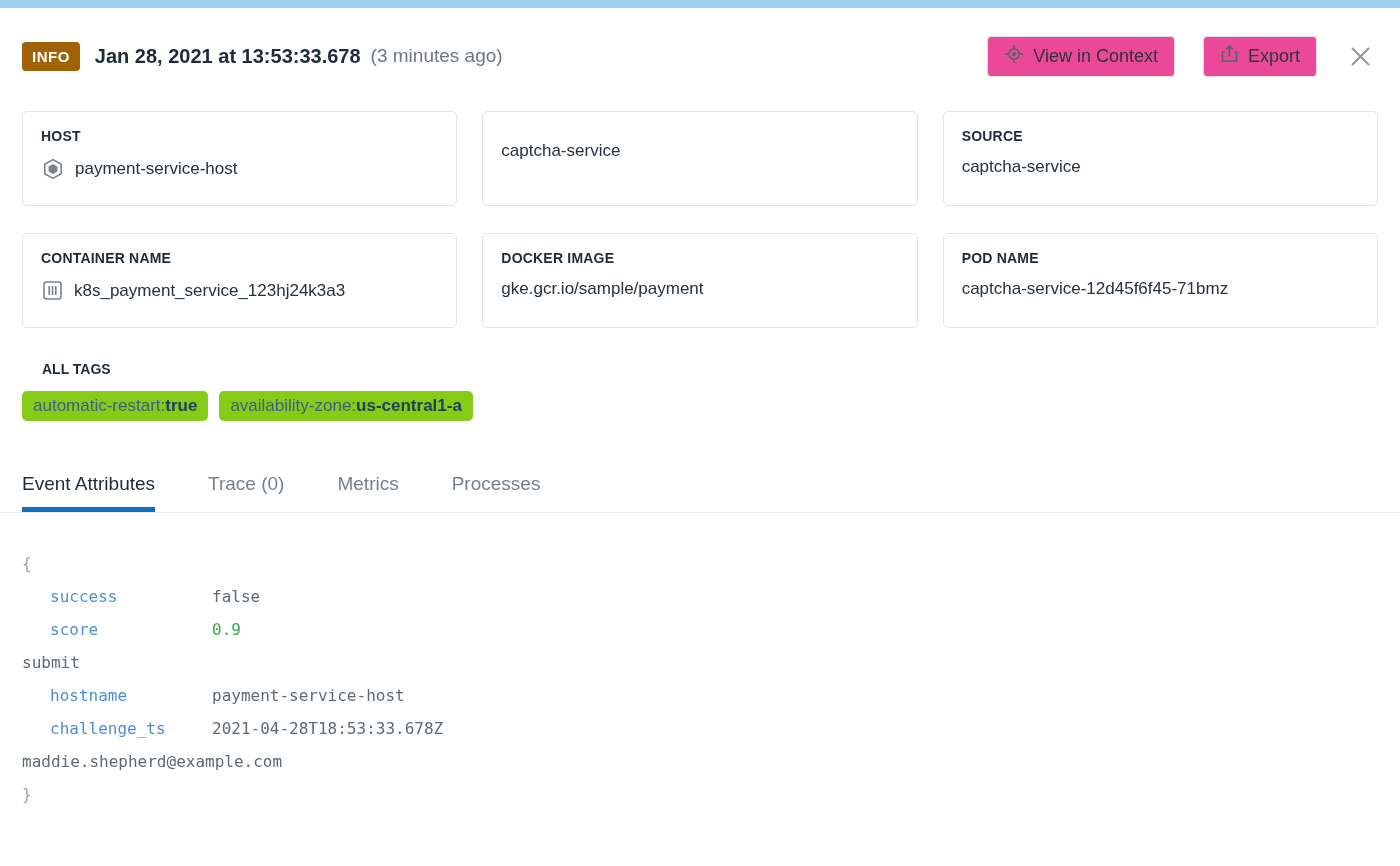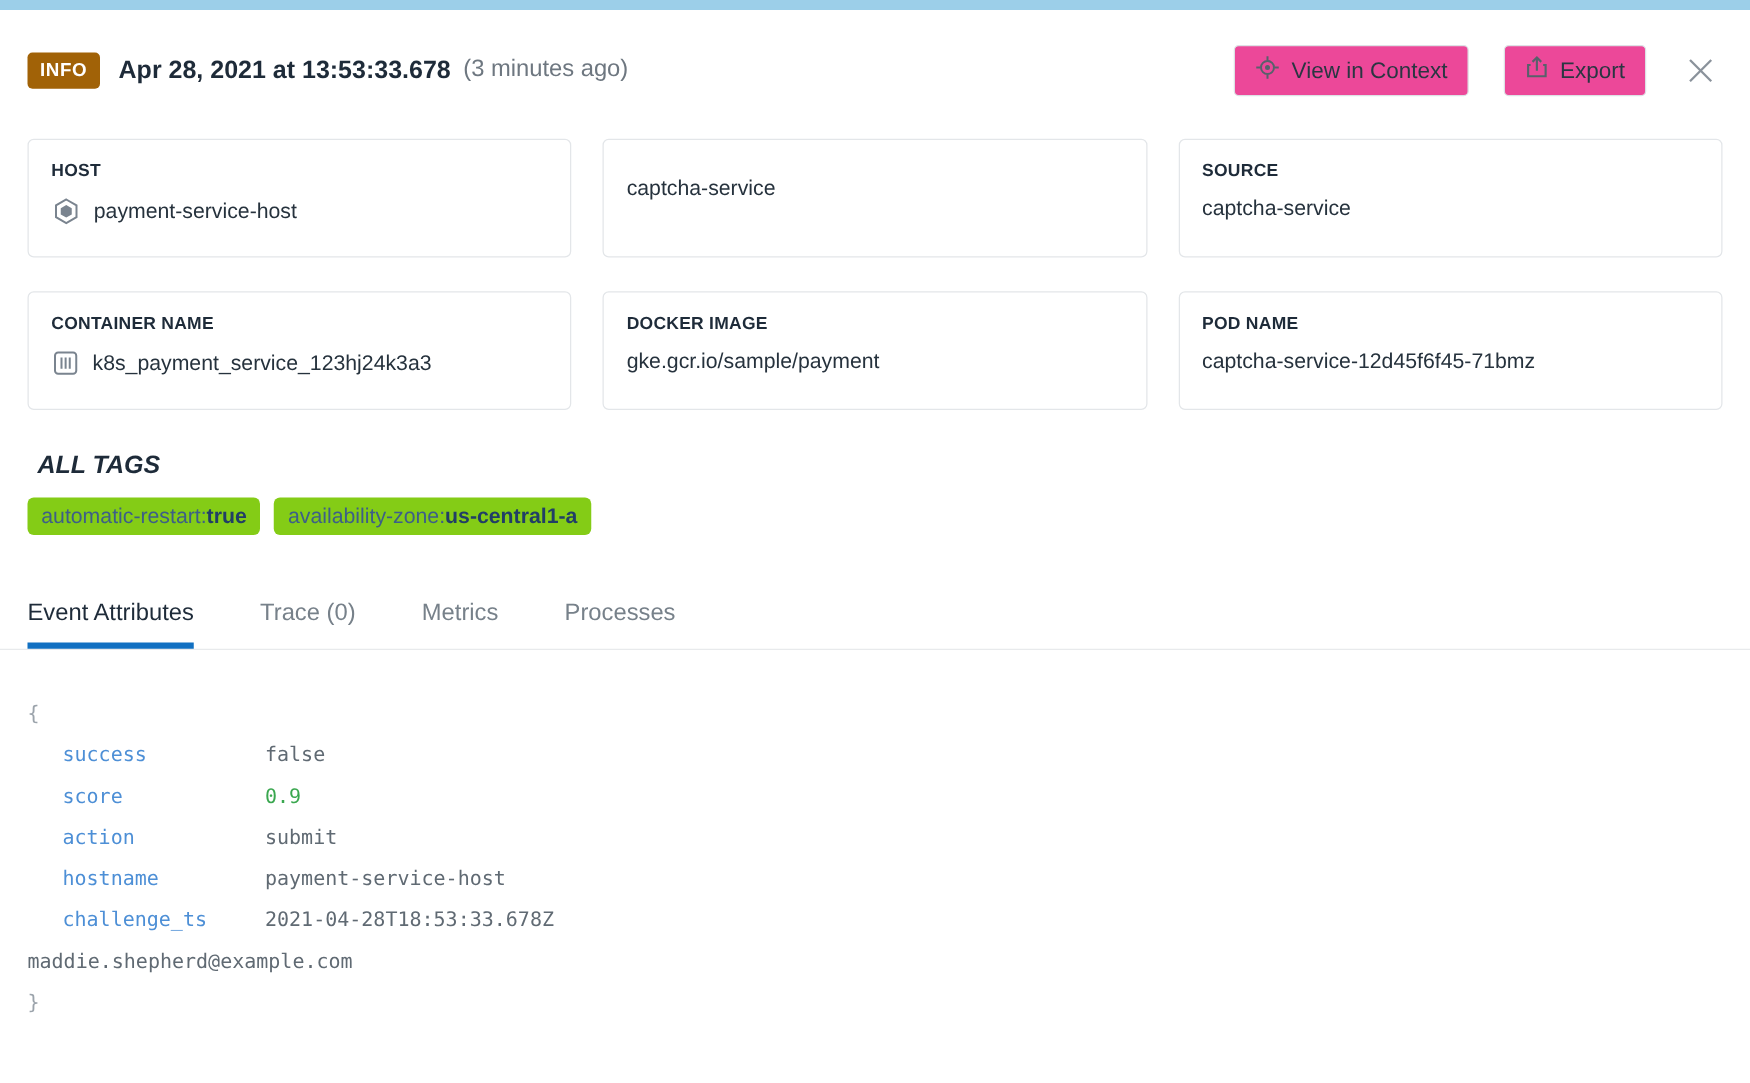--- a/index.html
+++ b/index.html
@@ -70,23 +70,22 @@
   .card-value-row {
     display: flex; align-items: center; gap: 10px;
     margin-top: 13px;
     font-size: 17px; color: #26323d;
     white-space: nowrap; overflow: hidden;
   }
   .card-icon { flex: 0 0 auto; display: flex; align-items: center; }
   
   .all-tags { margin: 33px 22px 0 22px; }
   .all-tags-label {
-    font-size: 20px; font-weight: bold; color: #1e2b39;
-    margin-left: 8px;
-    font-style: italic;
+    font-size: 14px; font-weight: bold; color: #1e2b39;
+    margin-left: 20px;
   }
   .tags-row { display: flex; gap: 11px; margin-top: 14px; }
   .tag-pill {
     background: #84cc16; border-radius: 5px;
     padding: 5px 11px; font-size: 17px;
     cursor: pointer; white-space: nowrap;
   }
   .tag-key { color: #3d5f88; }
   .tag-value { color: #213e66; font-weight: bold; }
   
@@ -126,21 +125,21 @@
   .json-value { color: #606a73; }
   .json-value.green { color: #3aa74f; }
 </style>
 </head>
 <body>
 
 <div class="top-strip"></div>
 
 <div class="header">
   <span class="badge-info">INFO</span>
-  <span class="timestamp">Apr 28, 2021 at 13:53:33.678</span>
+  <span class="timestamp">Jan 28, 2021 at 13:53:33.678</span>
   <span class="relative-time">(3 minutes ago)</span>
   <span class="header-spacer"></span>
 
   <button class="hbtn">
     <span class="btn-icon">
       <svg width="20" height="20" viewBox="0 0 20 20" fill="none" stroke="#57616b" stroke-width="1.6">
         <circle cx="10" cy="10" r="5.2"></circle>
         <circle cx="10" cy="10" r="2" fill="#57616b" stroke="none"></circle>
         <line x1="10" y1="1" x2="10" y2="4.2"></line>
         <line x1="10" y1="15.8" x2="10" y2="19"></line>
@@ -254,21 +253,20 @@
 
   <div class="json-row">
     <span class="json-key">success</span>
     <span class="json-value">false</span>
   </div>
   <div class="json-row">
     <span class="json-key">score</span>
     <span class="json-value green">0.9</span>
   </div>
   <div class="json-row">
-    <span class="json-key">action</span>
     <span class="json-value">submit</span>
   </div>
   <div class="json-row">
     <span class="json-key">hostname</span>
     <span class="json-value">payment-service-host</span>
   </div>
   <div class="json-row">
     <span class="json-key">challenge_ts</span>
     <span class="json-value">2021-04-28T18:53:33.678Z</span>
   </div>

